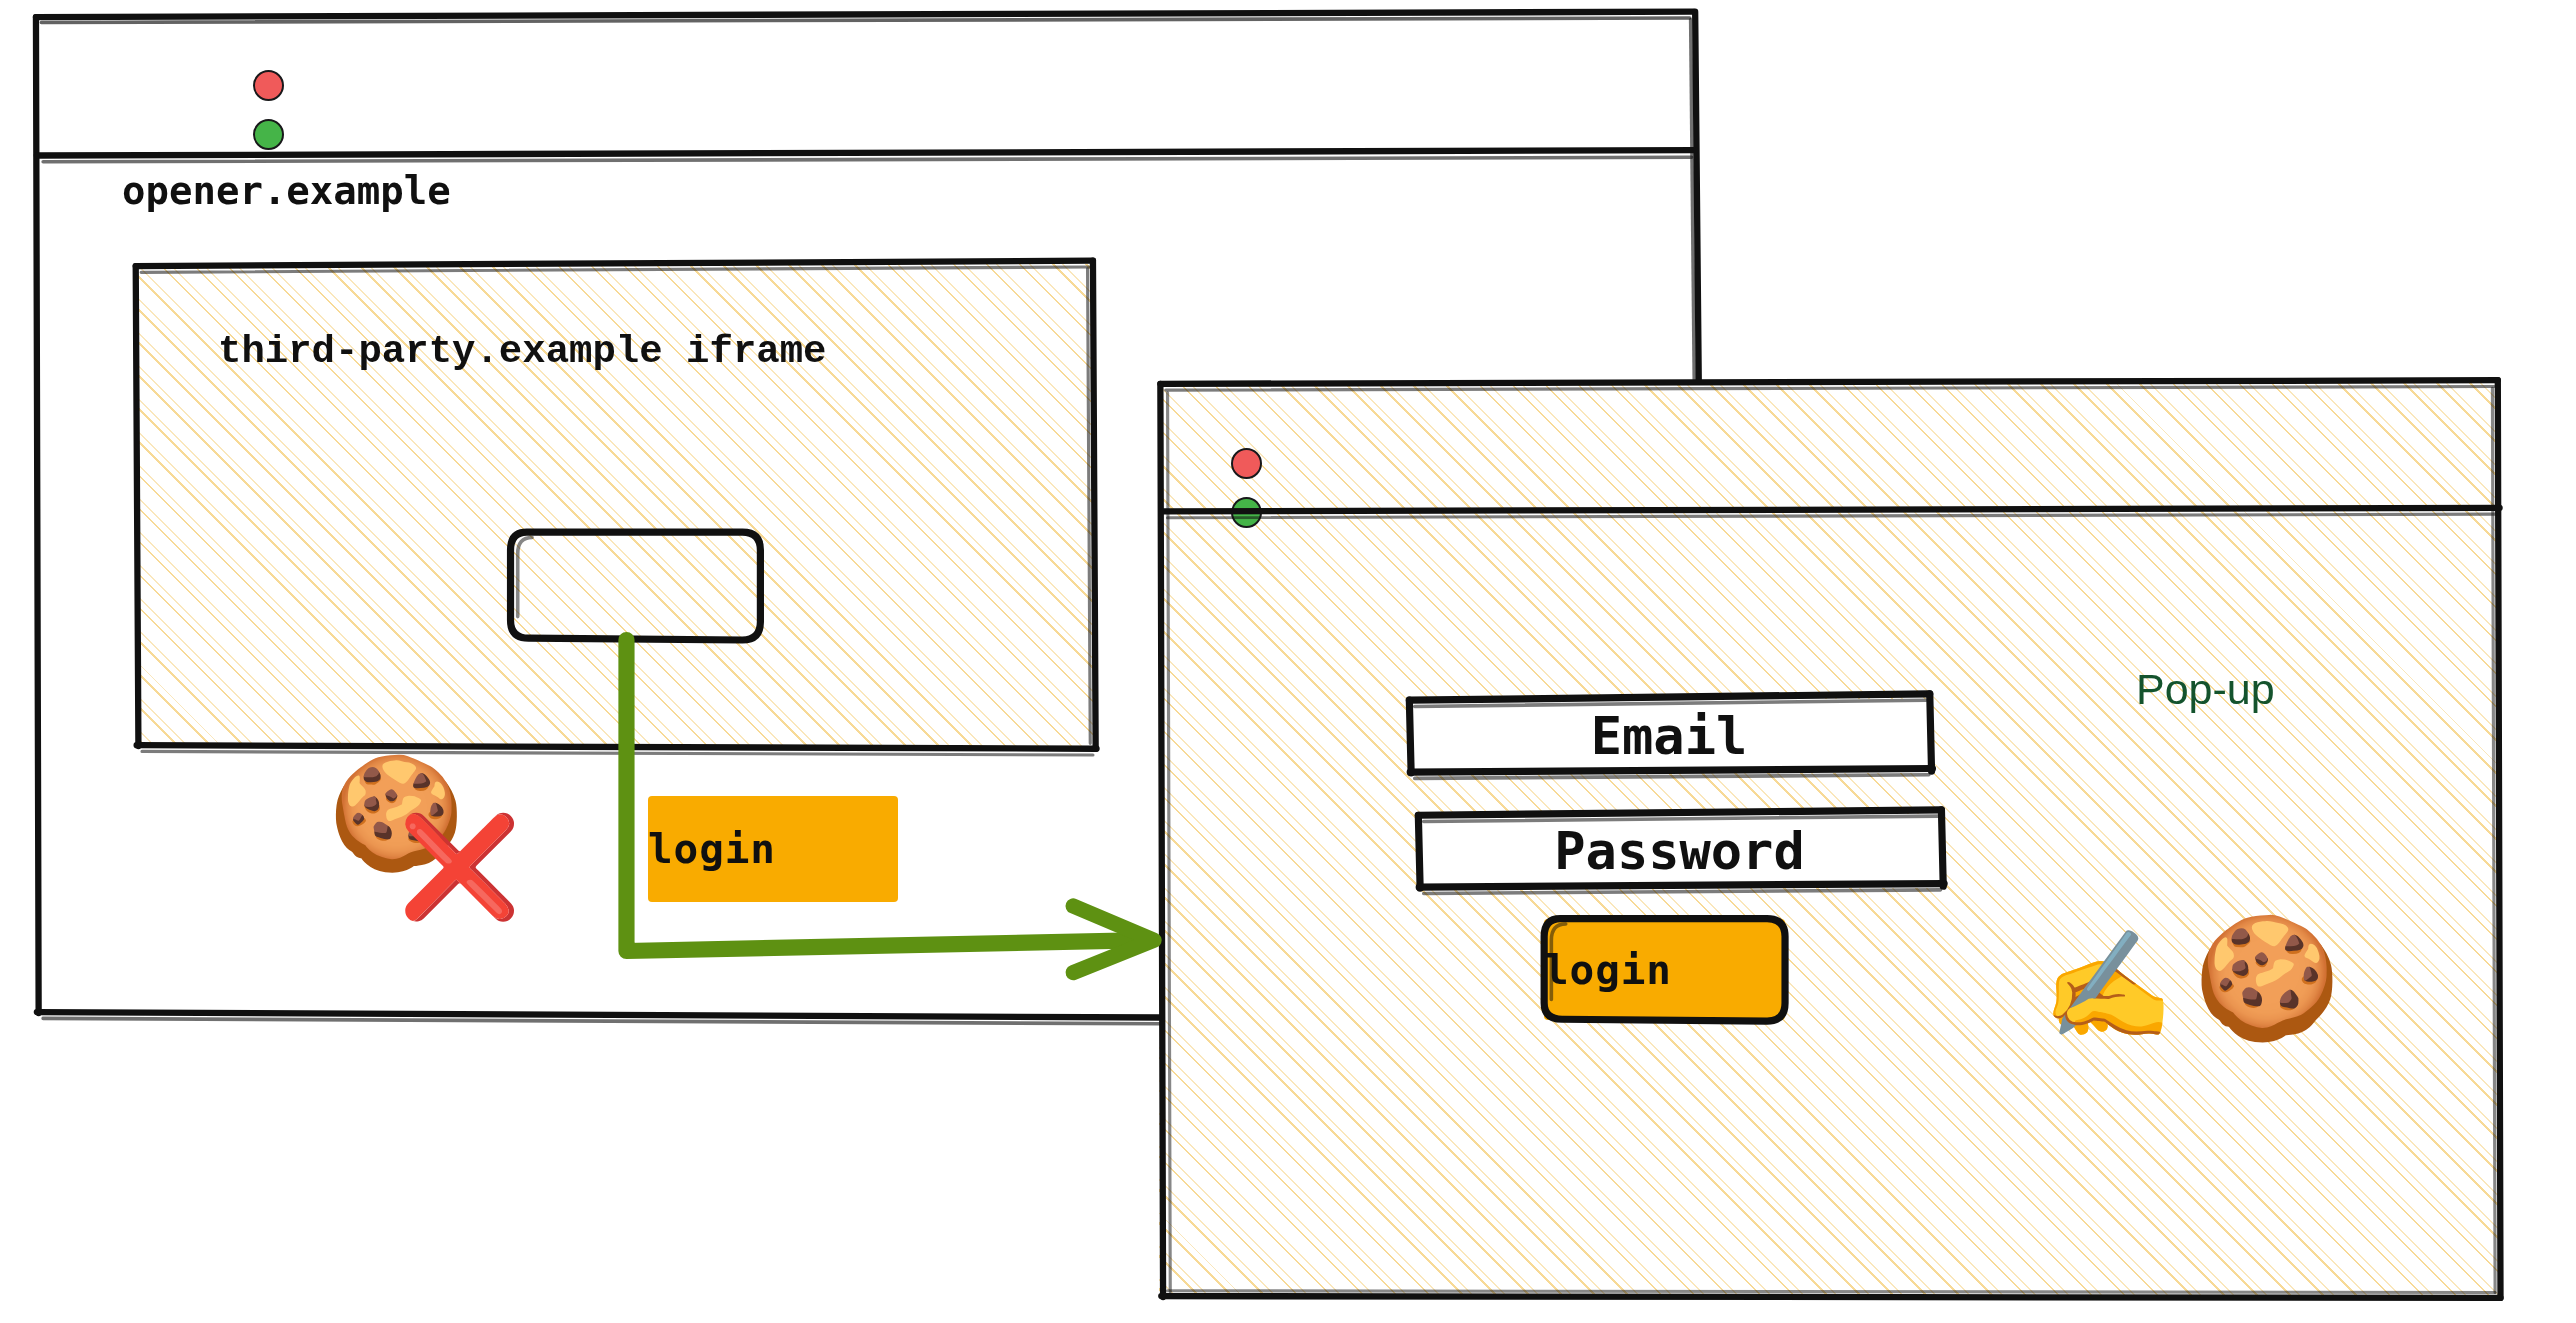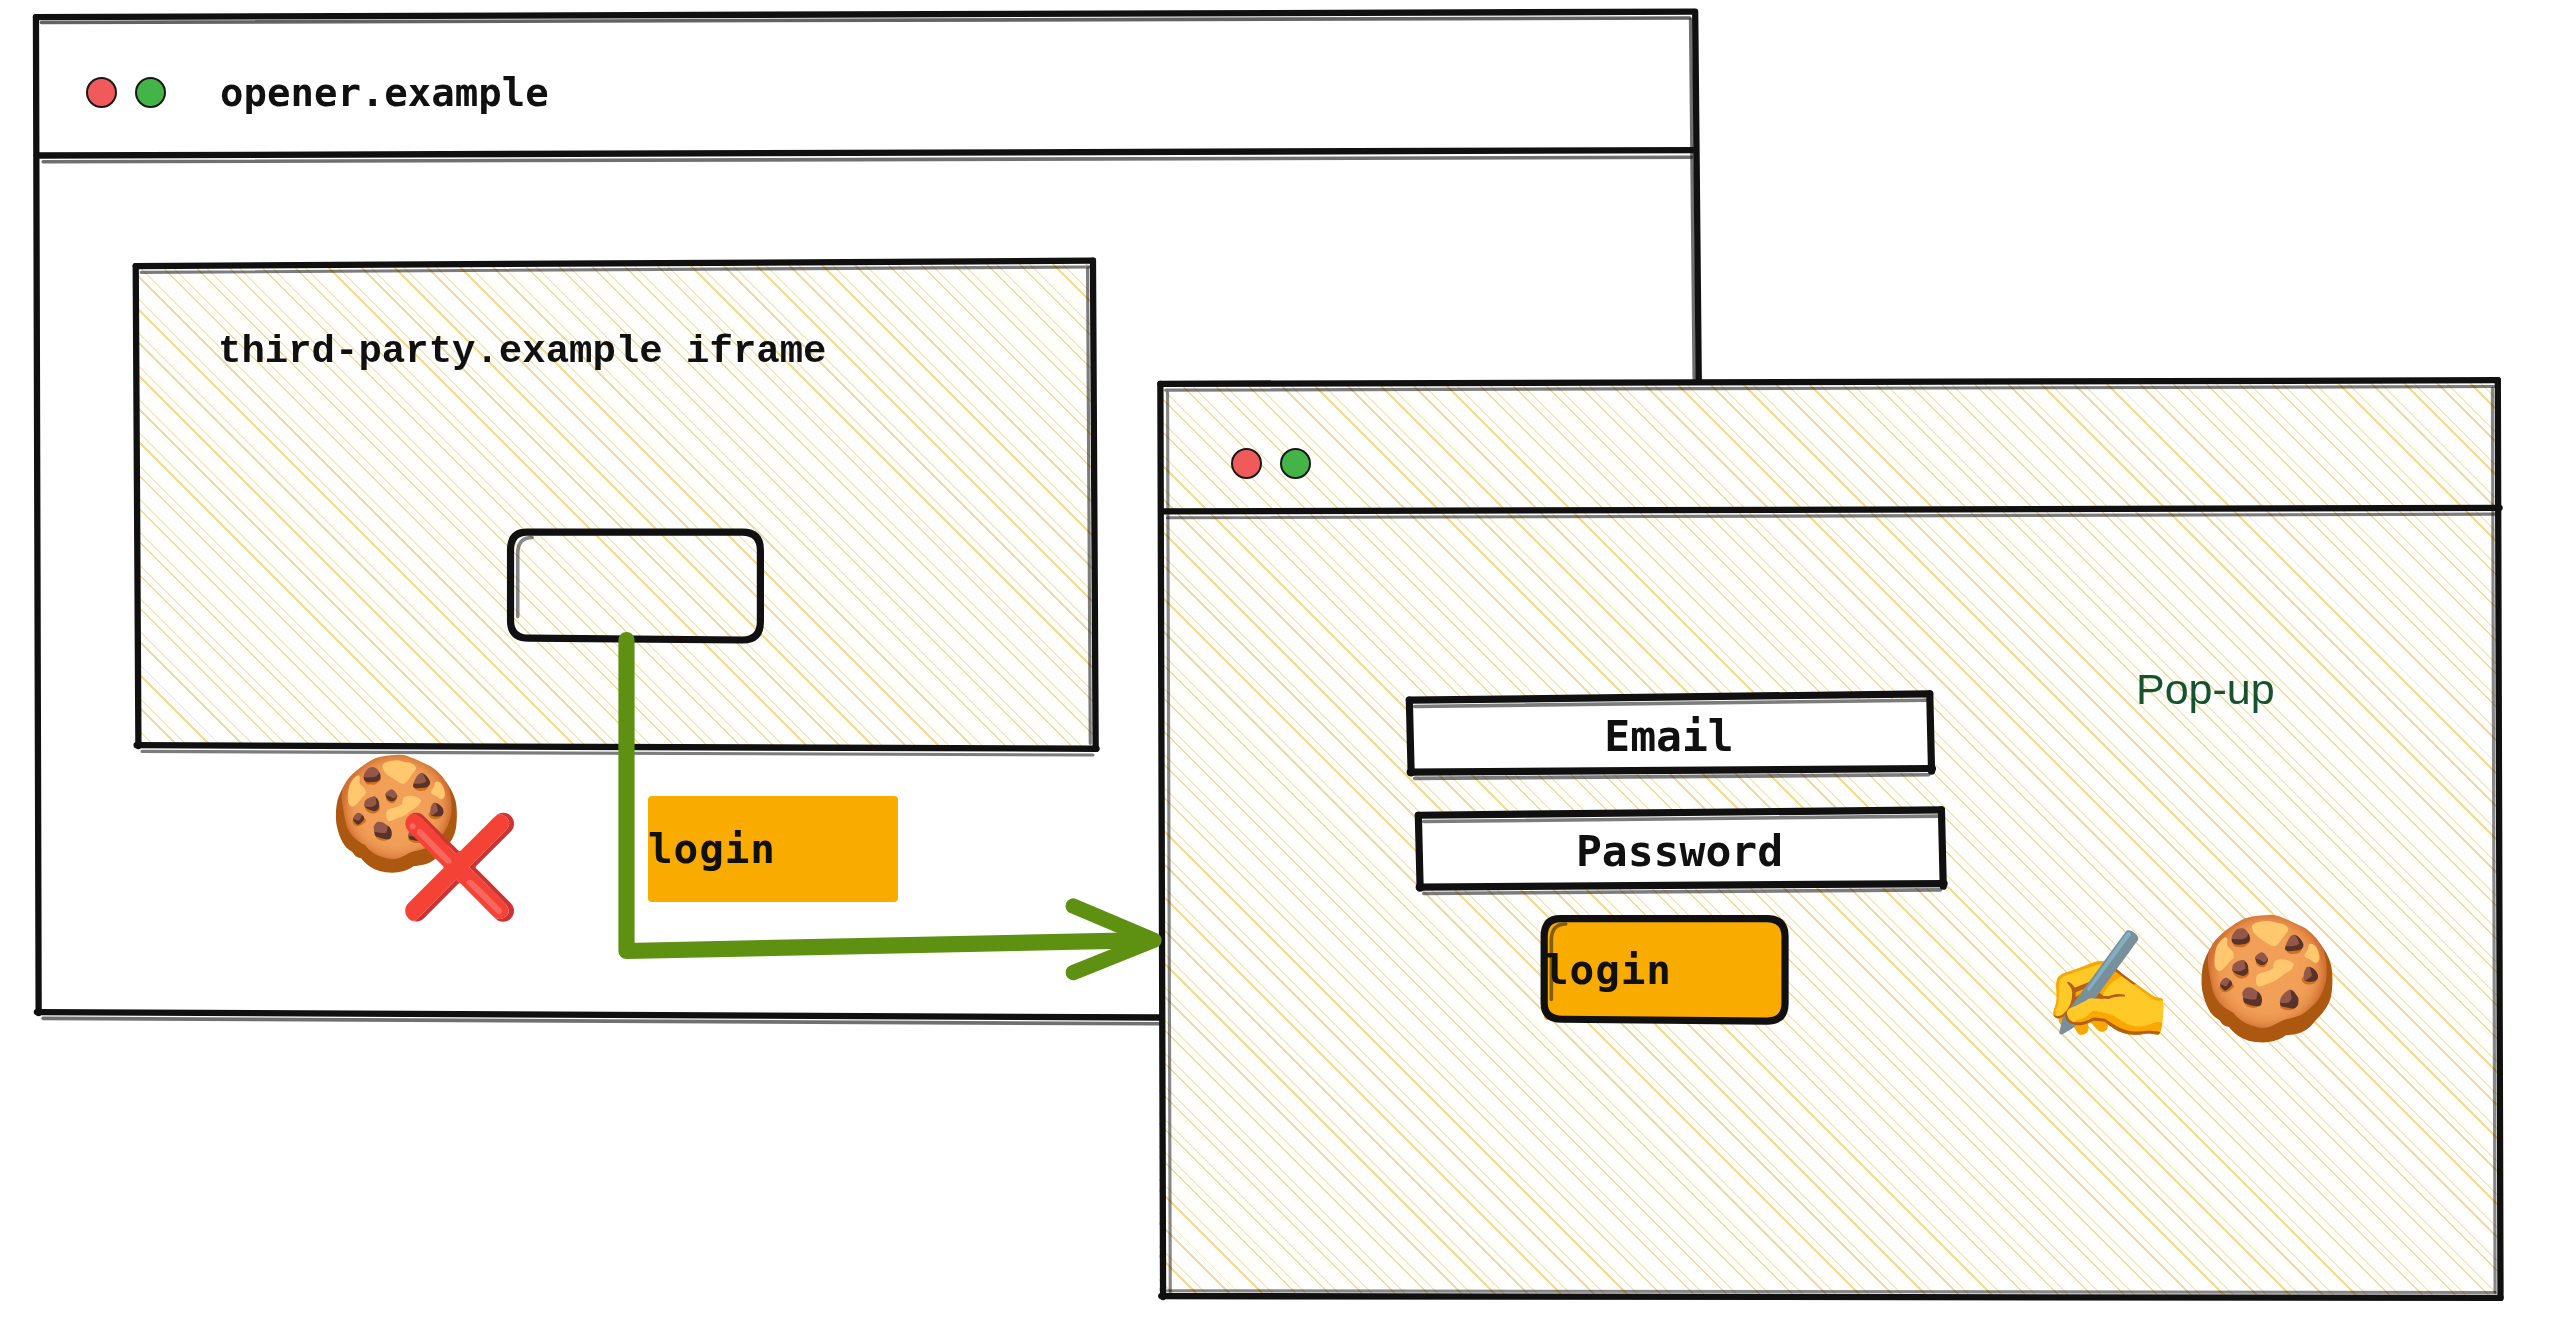--- a/index.html
+++ b/index.html
@@ -53,20 +53,21 @@
     display: inline-block;
   }
   .dot-red   { background: #f05a5a; }
   .dot-green { background: #45b448; }
 
   .titlebar-row {
     position: absolute;
     display: flex;
     align-items: center;
     gap: 18px;
+    flex-direction: column;
   }
   .win-title {
     font-family: "DejaVu Sans Mono", monospace;
     font-size: 39px;
     font-weight: 700;
     color: #101010;
     letter-spacing: 0px;
     white-space: nowrap;
   }
 
@@ -147,21 +148,21 @@
   .field {
     position: absolute;
     background: #ffffff;
     display: flex;
     align-items: center;
     justify-content: center;
     box-sizing: border-box;
   }
   .field-label {
     font-family: "DejaVu Sans Mono", monospace;
-    font-size: 43px;
+    font-size: 52px;
     font-weight: 700;
     color: #101010;
   }
   #email-field    { left: 1409px; top: 699px; width: 520px; height: 74px; }
   #password-field { left: 1418px; top: 814px; width: 523px; height: 74px; }
 
   
   #cookie-blocked { position: absolute; left: 191px; top: 494px; width: 171px; height: 171px; }
   #cookie-blocked .cookie-glyph { position: absolute; left: 0; top: 0; font-size: 110px; }
   #cookie-blocked .x-glyph { position: absolute; left: 70px; top: 59px; font-size: 99px; }

